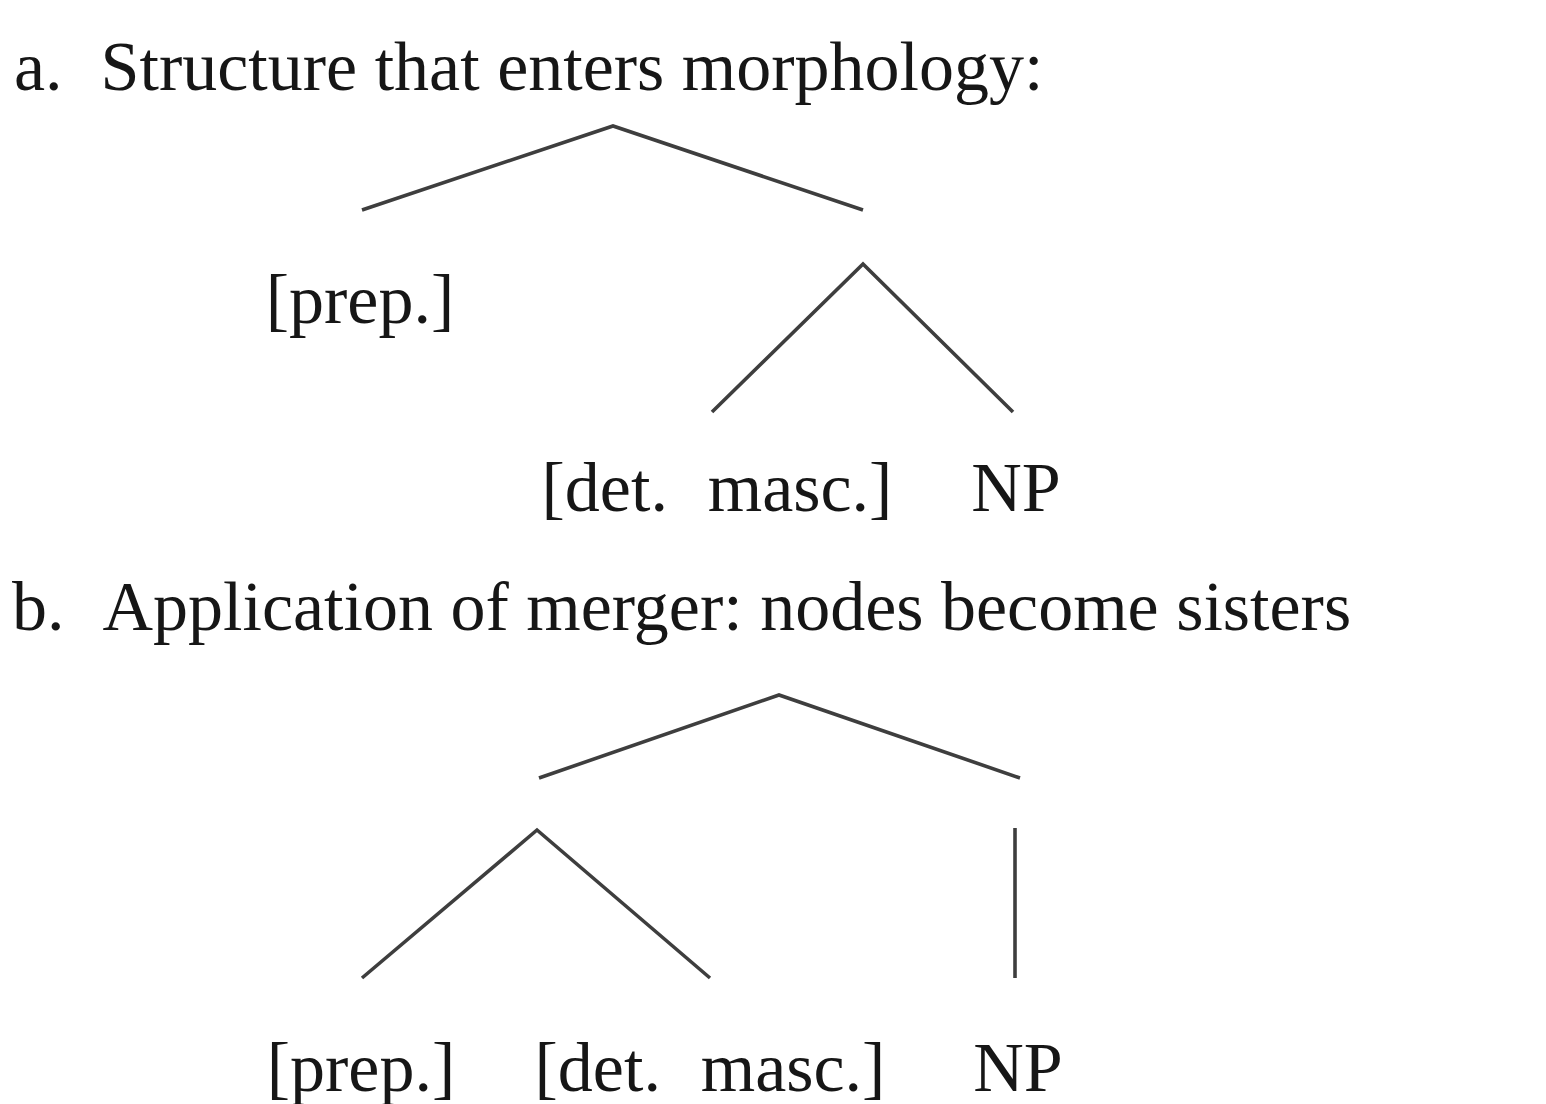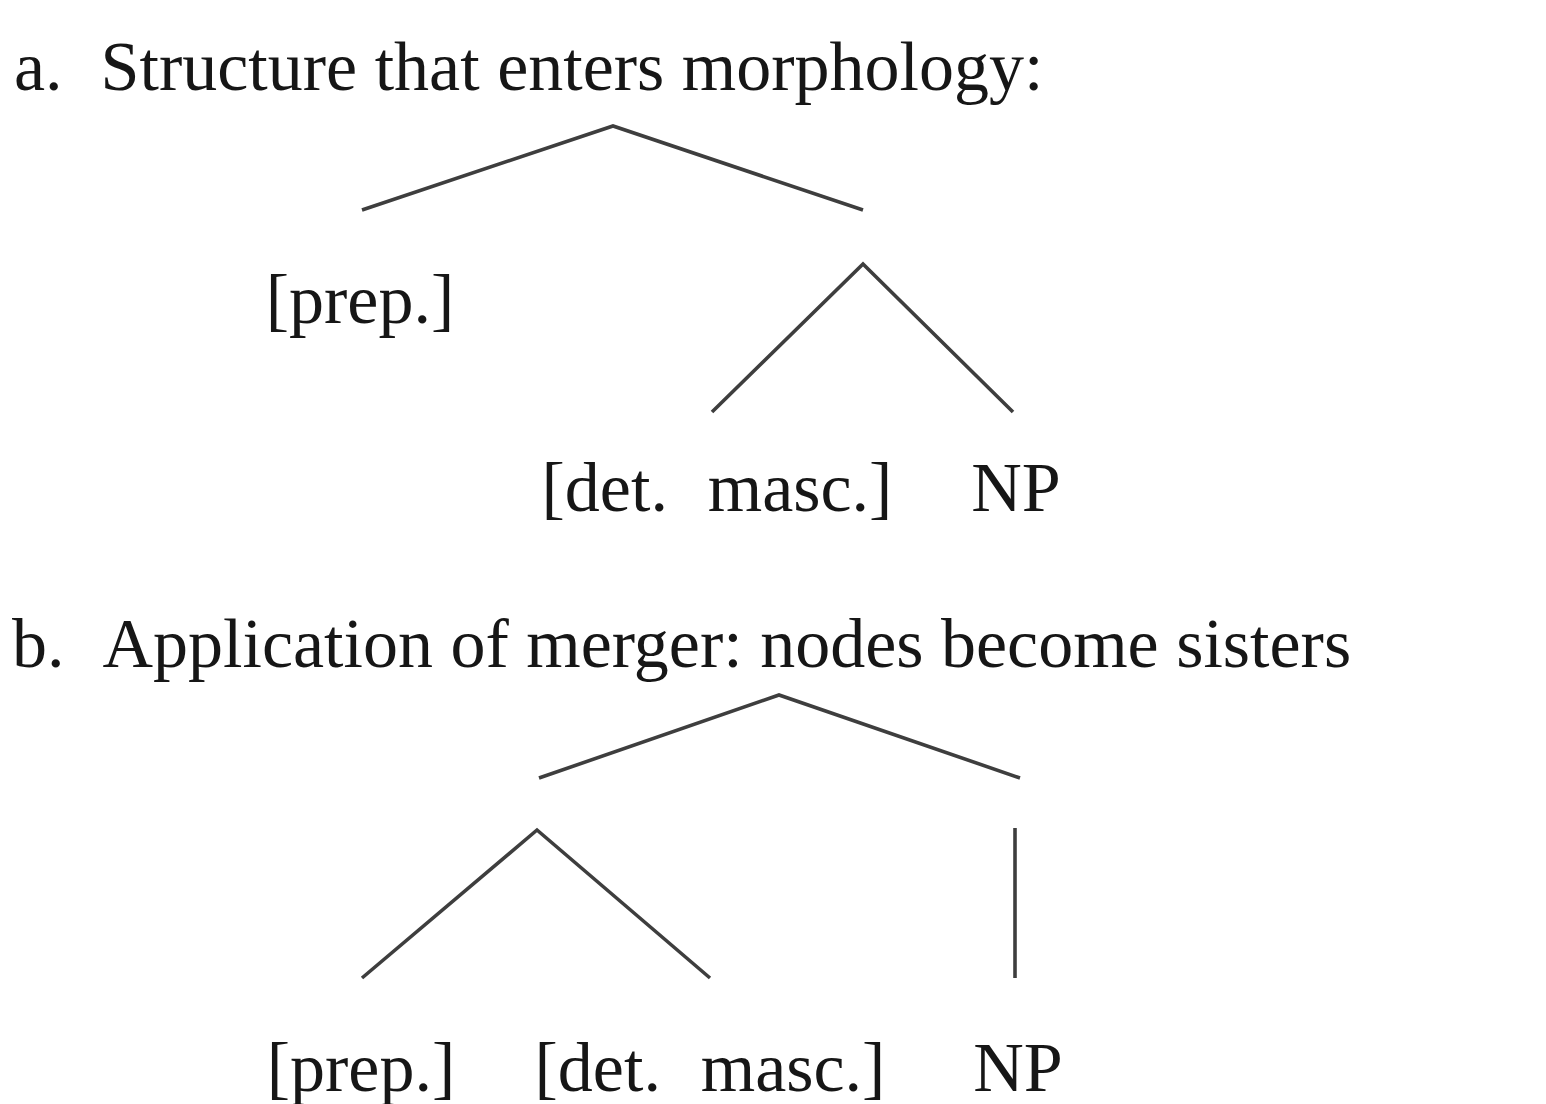--- a/index.html
+++ b/index.html
@@ -64,21 +64,21 @@
   </svg>
 
   <div class="heading" style="left:14px; top:28px;">
     <span class="enum-label">a.</span><span>Structure that enters morphology:</span>
   </div>
 
   <div class="node-label" style="left:360px; top:231px;">[prep.]</div>
   <div class="node-label" style="left:717px; top:419px;">[det. masc.]</div>
   <div class="node-label" style="left:1016px; top:419px;">NP</div>
 
-  <div class="heading" style="left:12px; top:605px;">
+  <div class="heading" style="left:12px; top:568px;">
     <span class="enum-label">b.</span><span>Application of merger: nodes become sisters</span>
   </div>
 
   <div class="node-label" style="left:361px; top:999px;">[prep.]</div>
   <div class="node-label" style="left:710px; top:999px;">[det. masc.]</div>
   <div class="node-label" style="left:1018px; top:999px;">NP</div>
 
 </div>
 
 </body></html>

